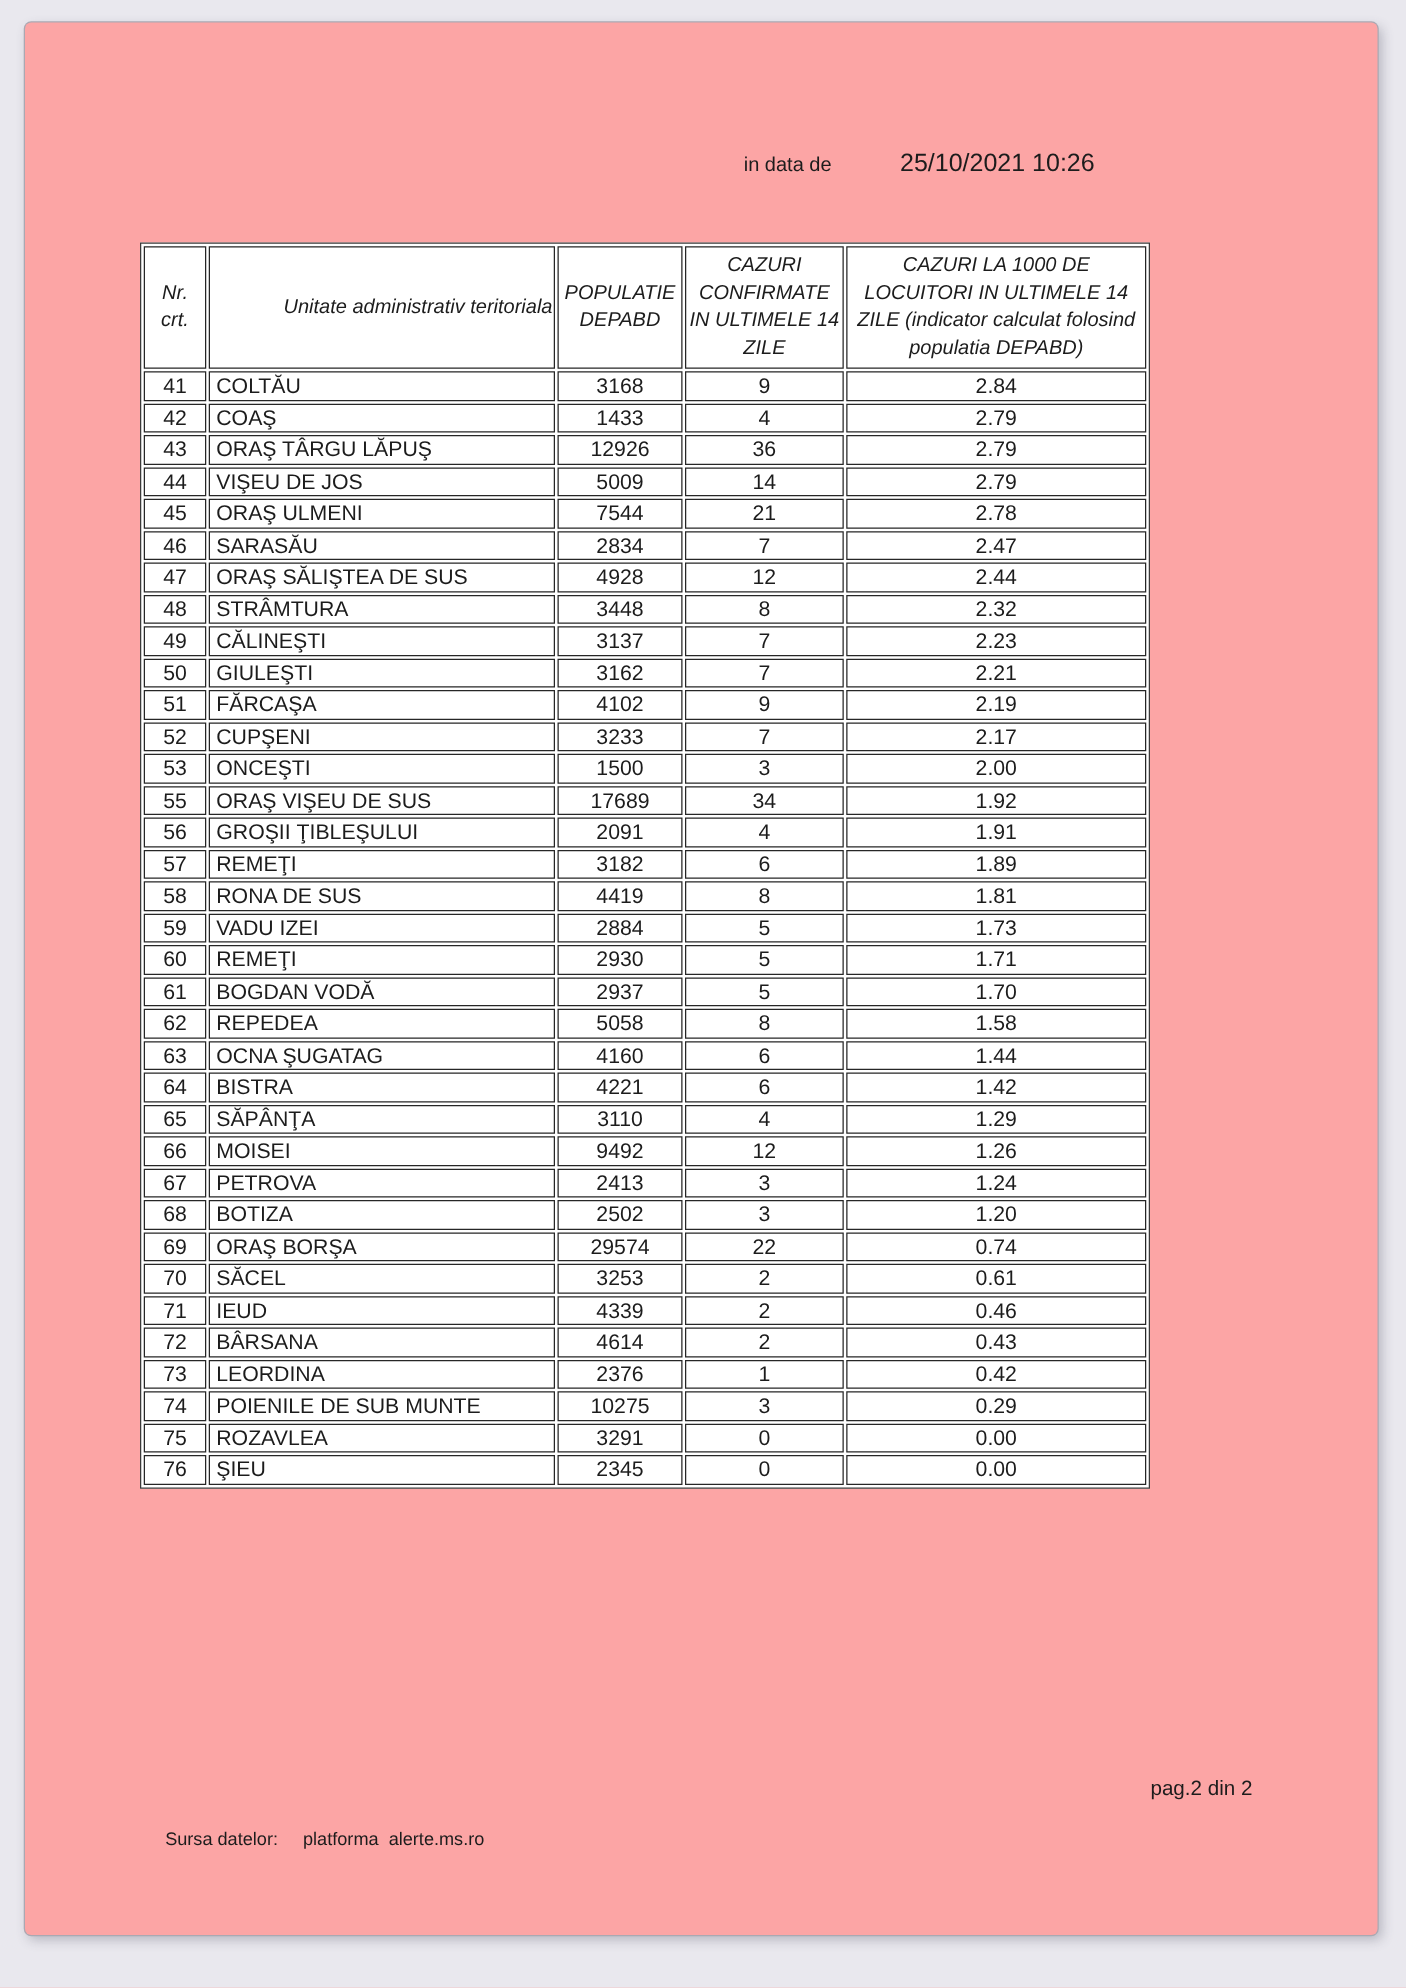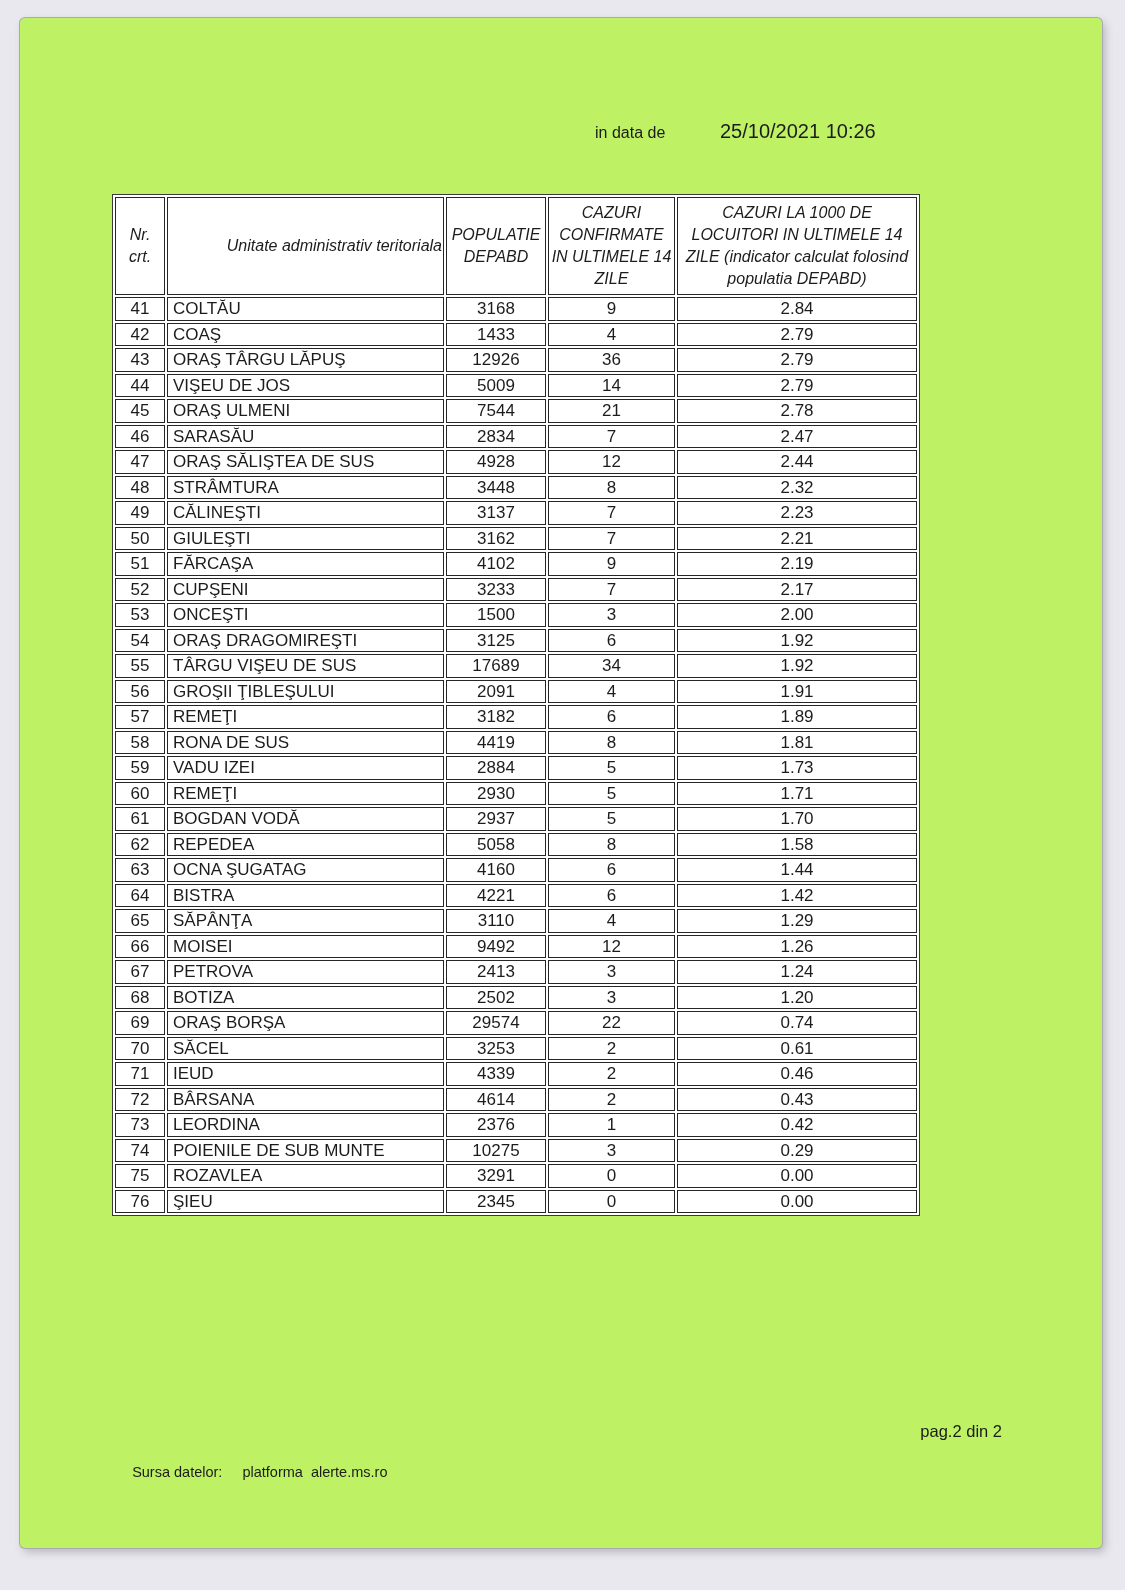--- a/index.html
+++ b/index.html
@@ -11,21 +11,21 @@
     font-family: "Liberation Sans", sans-serif;
     color: #1c1c1c;
     -webkit-font-smoothing: antialiased;
   }
   .page {
     position: absolute;
     left: 20px;
     top: 18px;
     width: 1082px;
     height: 1530px;
-    background: #bef264;
+    background: #fca5a5;
     border-radius: 5px;
     box-shadow: 0 0 0 1px #aaa8b2, 3px 4px 9px rgba(70, 70, 90, 0.30);
   }
   .date-label {
     position: absolute;
     left: 575px;
     top: 106px;
     font-size: 16px;
   }
   .date-value {
@@ -204,29 +204,22 @@
           <td>2.17</td>
         </tr>
         <tr>
           <td>53</td>
           <td class="name">ONCEŞTI</td>
           <td>1500</td>
           <td>3</td>
           <td>2.00</td>
         </tr>
         <tr>
-          <td>54</td>
-          <td class="name">ORAŞ DRAGOMIREŞTI</td>
-          <td>3125</td>
-          <td>6</td>
-          <td>1.92</td>
-        </tr>
-        <tr>
           <td>55</td>
-          <td class="name">TÂRGU VIŞEU DE SUS</td>
+          <td class="name">ORAŞ VIŞEU DE SUS</td>
           <td>17689</td>
           <td>34</td>
           <td>1.92</td>
         </tr>
         <tr>
           <td>56</td>
           <td class="name">GROŞII ŢIBLEŞULUI</td>
           <td>2091</td>
           <td>4</td>
           <td>1.91</td>

